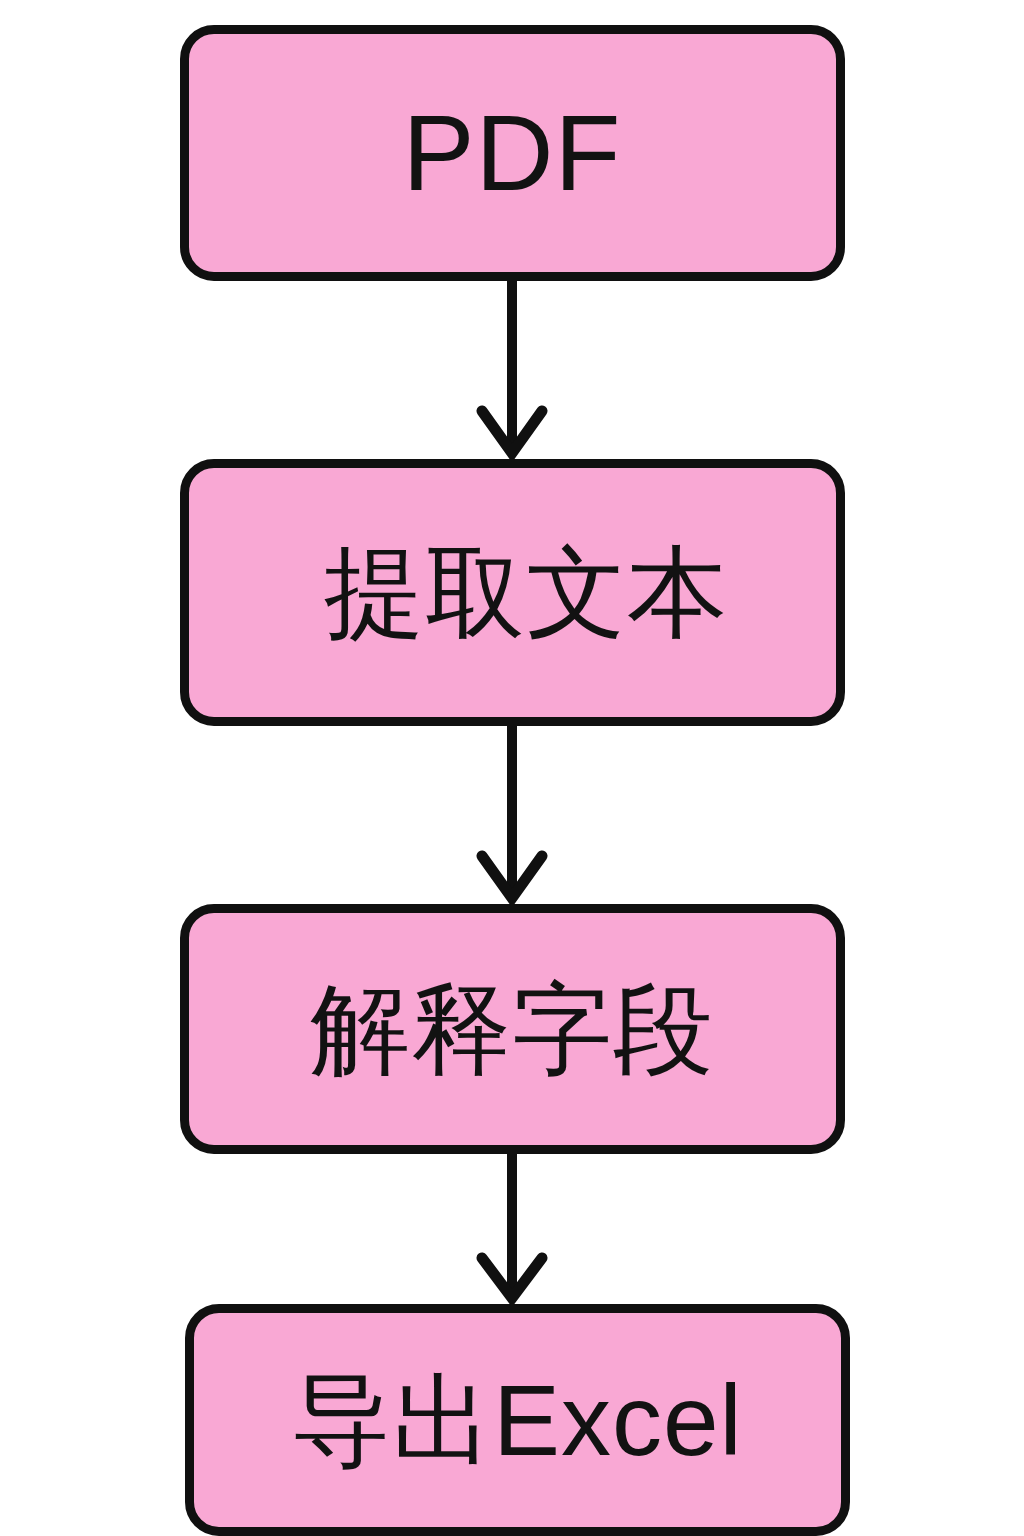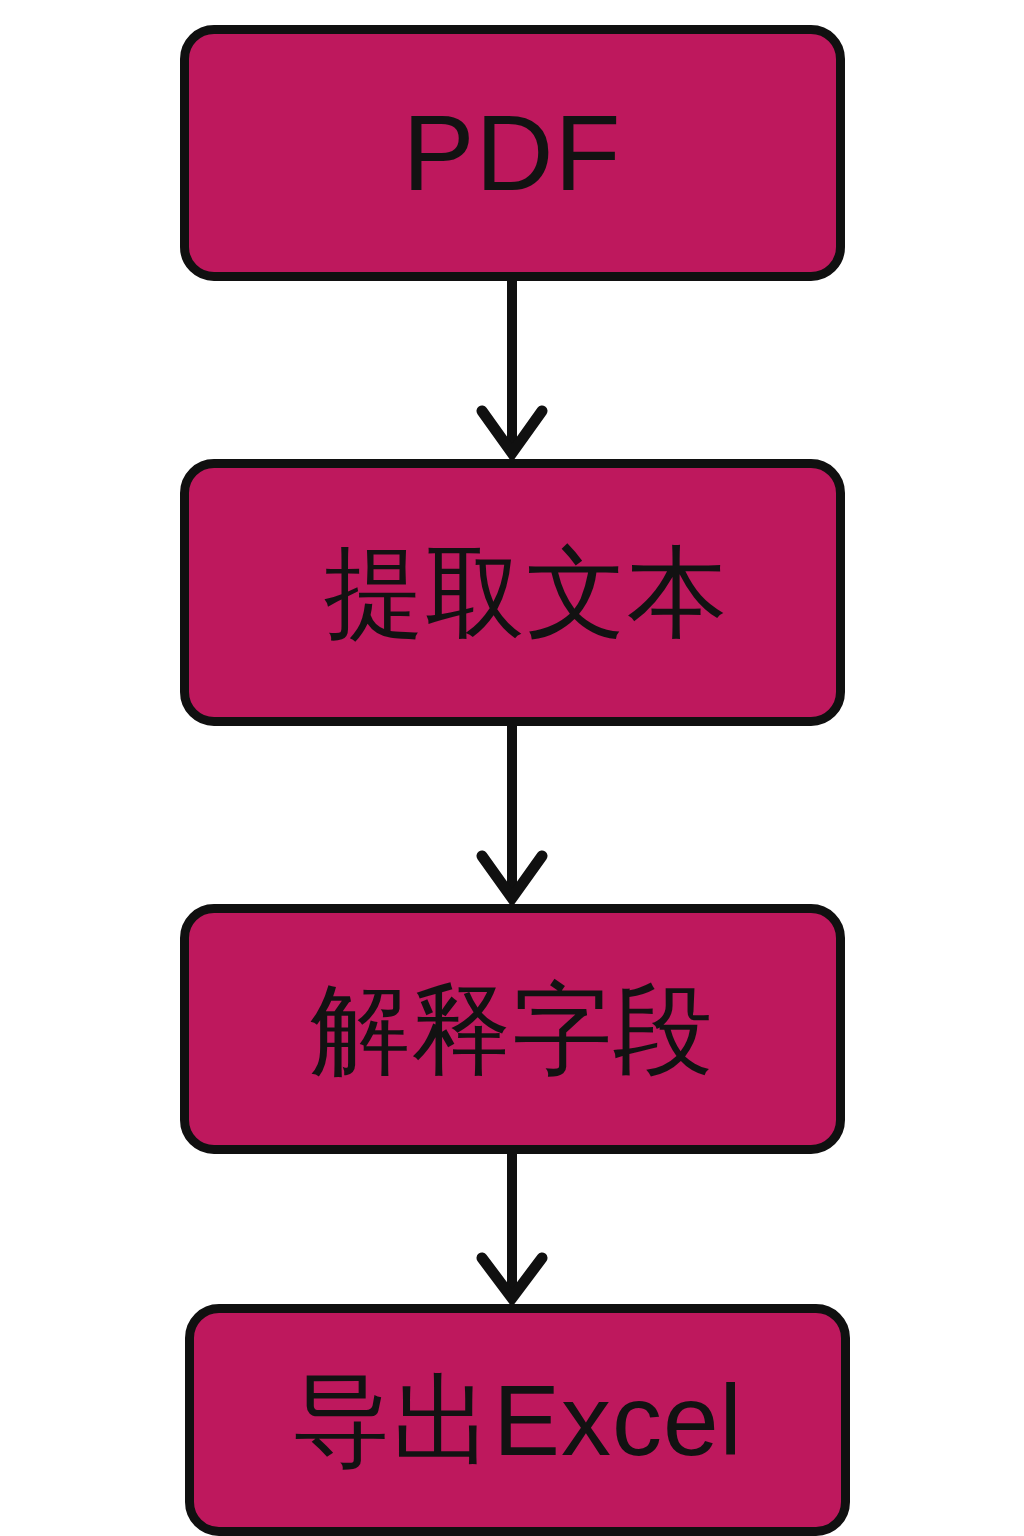--- a/index.html
+++ b/index.html
@@ -25,21 +25,21 @@
     background: #ffffff;
   }
   .node {
     width: 665px;
     border: 9px solid #101010;
     border-radius: 34px;
     box-sizing: border-box;
     display: flex;
     align-items: center;
     justify-content: center;
-    background: #be185d;
+    background: #f9a8d4;
     color: #121212;
     text-align: center;
     letter-spacing: 1px;
   }
   .node-label {
     font-size: 100px;
     line-height: 1;
     white-space: nowrap;
     color: #121212;
   }

